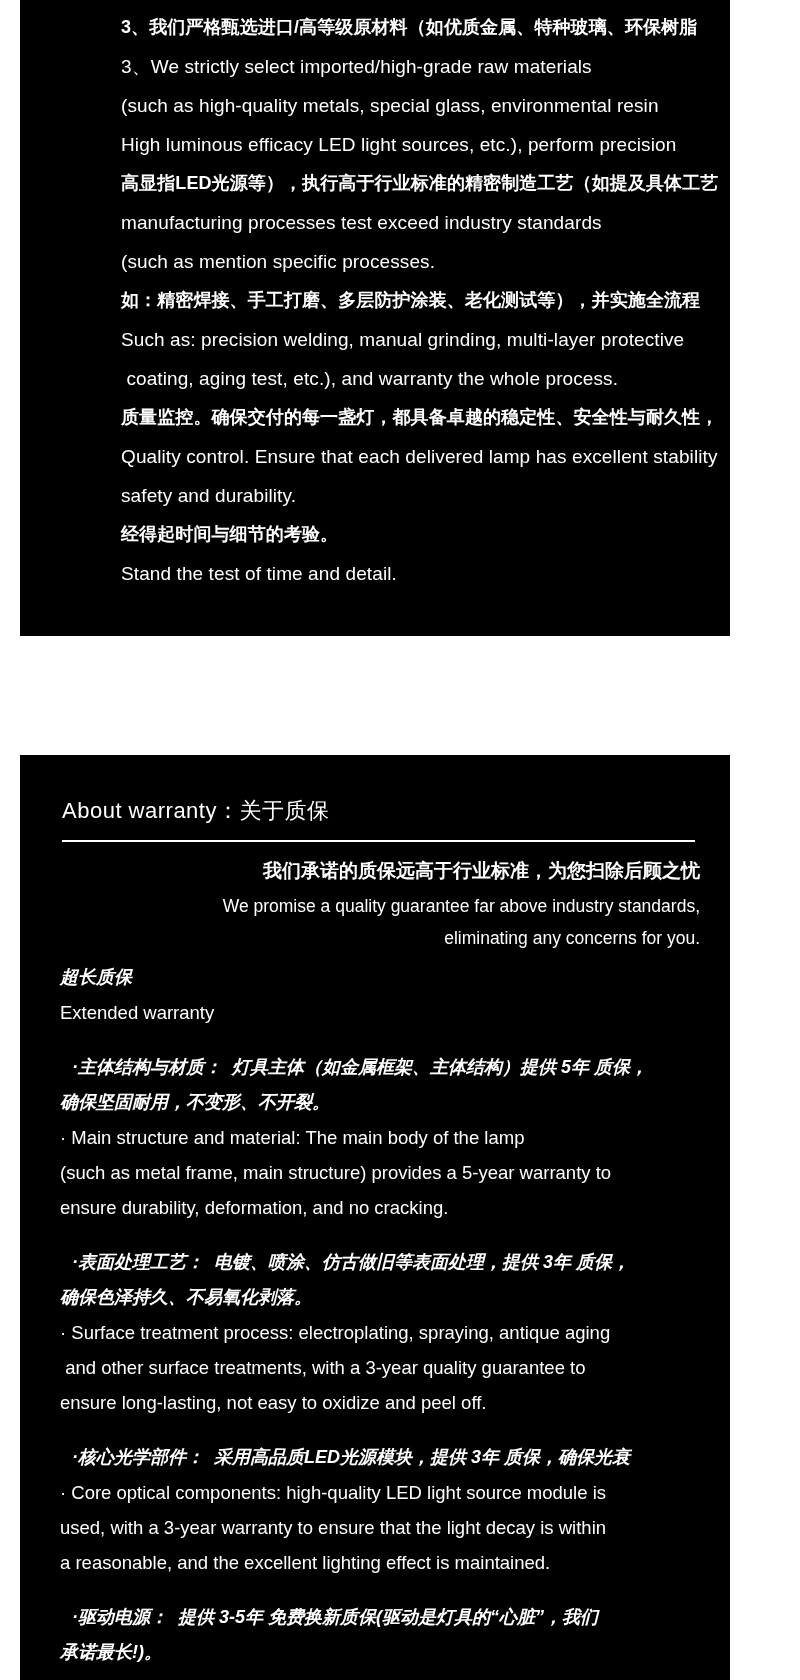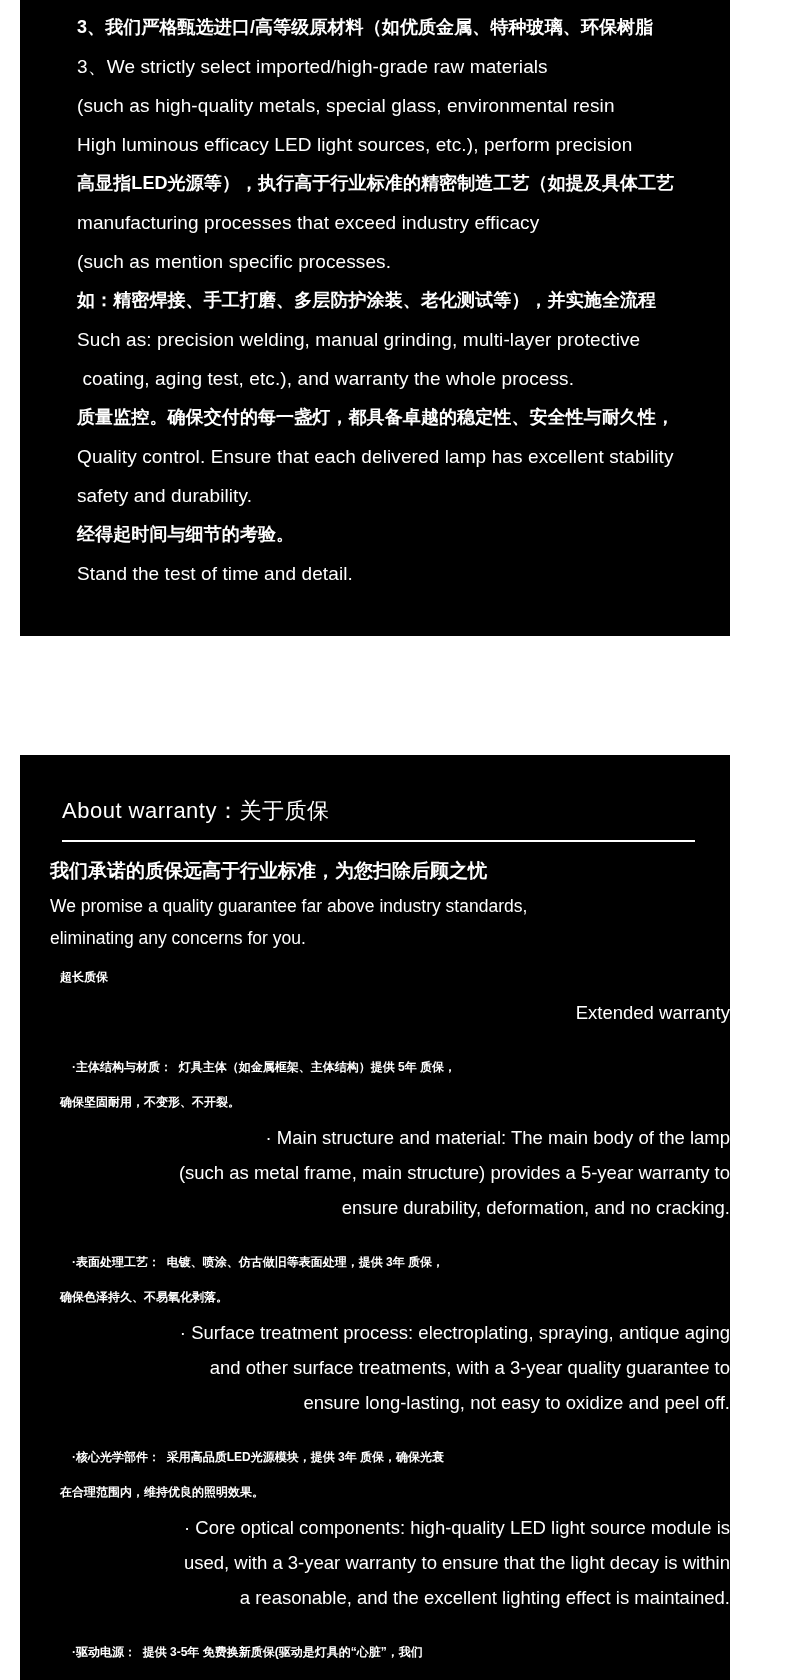--- a/index.html
+++ b/index.html
@@ -31,20 +31,21 @@
     width: 710px;
     height: 636px;
     padding: 8px 0 0 0;
   }
   .ln {
     font-size: 18.5px;
     line-height: 39px;
     white-space: pre;
     padding-left: 57px;
     letter-spacing: 0.1px;
+    margin-left: 44px;
   }
   .ln.cn {
     font-size: 18px;
     font-weight: bold;
   }
   .ln.en {
     font-size: 19px;
     font-weight: normal;
   }
   
@@ -63,21 +64,21 @@
     padding: 26px 0 0 42px;
     letter-spacing: 0.5px;
     white-space: pre;
   }
   .rule {
     height: 2px;
     background: #ffffff;
     margin: 12px 35px 0 42px;
   }
   .promise {
-    text-align: left;
+    text-align: right;
     padding: 10px 30px 0 30px;
   }
   .promise .p-cn {
     font-size: 19px;
     font-weight: bold;
     line-height: 38px;
     white-space: pre;
   }
   .promise .p-en {
     font-size: 17.5px;
@@ -87,44 +88,44 @@
   .body-block {
     padding: 6px 0 0 0;
   }
   .bl {
     font-size: 18.5px;
     line-height: 35px;
     white-space: pre;
     padding-left: 40px;
   }
   .bl.cn {
-    font-size: 12px;
+    font-size: 18px;
     font-weight: bold;
+    font-style: italic;
   }
   .bl.en {
     font-size: 18.5px;
-    text-align: right;
   }
   .bl.indent {
     padding-left: 52px;
     margin-top: 20px;
   }
 </style>
 </head>
 <body>
 
 <div class="page">
 
   <section class="panel" id="panel-materials">
     <div class="ln cn">3、我们严格甄选进口/高等级原材料（如优质金属、特种玻璃、环保树脂</div>
     <div class="ln en">3、We strictly select imported/high-grade raw materials</div>
     <div class="ln en">(such as high-quality metals, special glass, environmental resin</div>
     <div class="ln en">High luminous efficacy LED light sources, etc.), perform precision</div>
     <div class="ln cn">高显指LED光源等），执行高于行业标准的精密制造工艺（如提及具体工艺</div>
-    <div class="ln en">manufacturing processes that exceed industry efficacy</div>
+    <div class="ln en">manufacturing processes test exceed industry standards</div>
     <div class="ln en">(such as mention specific processes.</div>
     <div class="ln cn">如：精密焊接、手工打磨、多层防护涂装、老化测试等），并实施全流程</div>
     <div class="ln en">Such as: precision welding, manual grinding, multi-layer protective</div>
     <div class="ln en"> coating, aging test, etc.), and warranty the whole process.</div>
     <div class="ln cn">质量监控。确保交付的每一盏灯，都具备卓越的稳定性、安全性与耐久性，</div>
     <div class="ln en">Quality control. Ensure that each delivered lamp has excellent stability</div>
     <div class="ln en">safety and durability.</div>
     <div class="ln cn">经得起时间与细节的考验。</div>
     <div class="ln en">Stand the test of time and detail.</div>
   </section>
@@ -144,21 +145,20 @@
       <div class="bl cn">确保坚固耐用，不变形、不开裂。</div>
       <div class="bl en">· Main structure and material: The main body of the lamp</div>
       <div class="bl en">(such as metal frame, main structure) provides a 5-year warranty to</div>
       <div class="bl en">ensure durability, deformation, and no cracking.</div>
       <div class="bl cn indent">·表面处理工艺：  电镀、喷涂、仿古做旧等表面处理，提供 3年 质保，</div>
       <div class="bl cn">确保色泽持久、不易氧化剥落。</div>
       <div class="bl en">· Surface treatment process: electroplating, spraying, antique aging</div>
       <div class="bl en"> and other surface treatments, with a 3-year quality guarantee to</div>
       <div class="bl en">ensure long-lasting, not easy to oxidize and peel off.</div>
       <div class="bl cn indent">·核心光学部件：  采用高品质LED光源模块，提供 3年 质保，确保光衰</div>
-      <div class="bl cn">在合理范围内，维持优良的照明效果。</div>
       <div class="bl en">· Core optical components: high-quality LED light source module is</div>
       <div class="bl en">used, with a 3-year warranty to ensure that the light decay is within</div>
       <div class="bl en">a reasonable, and the excellent lighting effect is maintained.</div>
       <div class="bl cn indent">·驱动电源：  提供 3-5年 免费换新质保(驱动是灯具的“心脏”，我们</div>
       <div class="bl cn">承诺最长!)。</div>
       <div class="bl en">· Driver power supply: 3-5 years free replacement warranty</div>
     </div>
   </section>
 
 </div>

